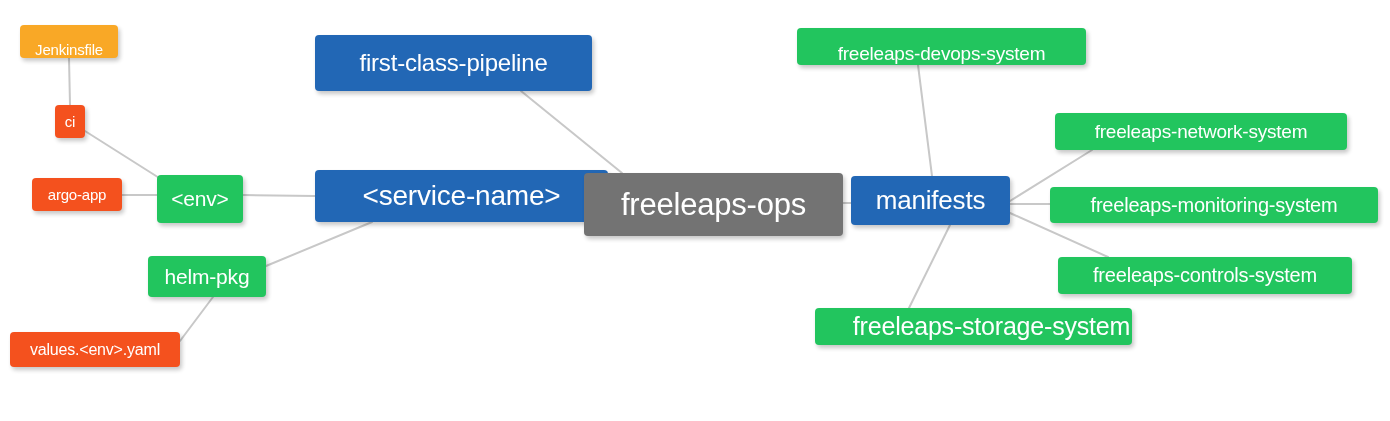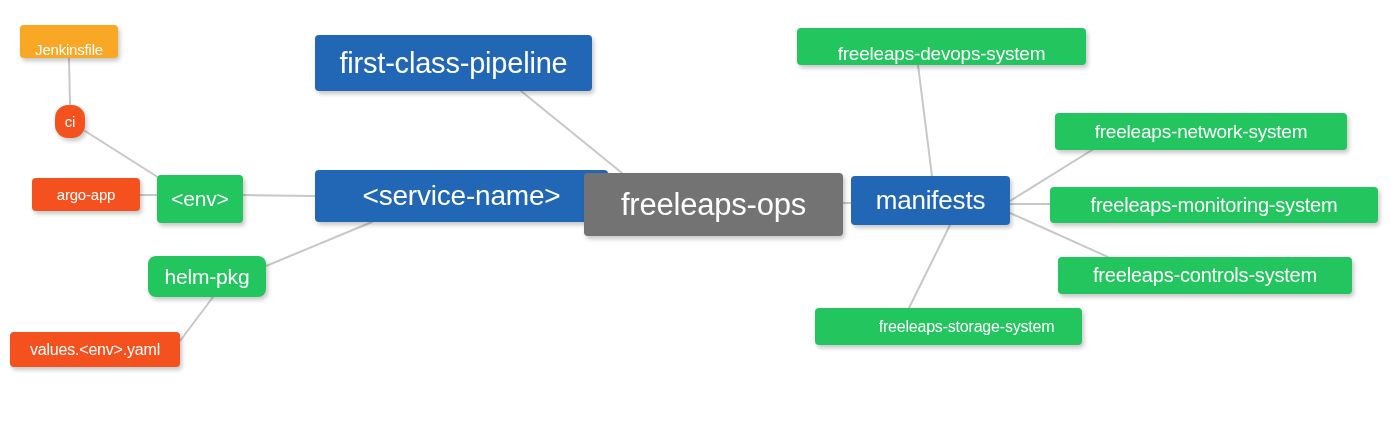--- a/index.html
+++ b/index.html
@@ -63,36 +63,36 @@
       <line x1="932" y1="176" x2="918" y2="65" stroke="#c8c8c8" stroke-width="2" stroke-linecap="round"></line>
       <line x1="1010" y1="201" x2="1092" y2="150" stroke="#c8c8c8" stroke-width="2" stroke-linecap="round"></line>
       <line x1="1010" y1="204" x2="1050" y2="204" stroke="#c8c8c8" stroke-width="2" stroke-linecap="round"></line>
       <line x1="1010" y1="213" x2="1108" y2="257" stroke="#c8c8c8" stroke-width="2" stroke-linecap="round"></line>
       <line x1="950" y1="225" x2="909" y2="308" stroke="#c8c8c8" stroke-width="2" stroke-linecap="round"></line>
     </svg>
   <div id="node-layer">
       <div class="node theme-orange" style="left: 20px; top: 25px; width: 98px; height: 33px; font-size: 15px;">
         <span>Jenkinsfile</span>
       </div>
-      <div class="node theme-red" style="left: 55px; top: 105px; width: 30px; height: 33px; font-size: 15px; border-radius: 13px;">
+      <div class="node theme-red" style="left: 55px; top: 105px; width: 30px; height: 33px; font-size: 15px;">
         <span>ci</span>
       </div>
-      <div class="node theme-red" style="left: 32px; top: 178px; width: 108px; height: 33px; font-size: 15px;">
+      <div class="node theme-red" style="left: 32px; top: 178px; width: 90px; height: 33px; font-size: 15px;">
         <span>argo-app</span>
       </div>
       <div class="node theme-red" style="left: 10px; top: 332px; width: 170px; height: 35px; font-size: 16px; text-align: center;">
         <span>values.&lt;env&gt;.yaml</span>
       </div>
       <div class="node theme-green" style="left: 157px; top: 175px; width: 86px; height: 48px; font-size: 21px;">
         <span>&lt;env&gt;</span>
       </div>
-      <div class="node theme-green" style="left: 148px; top: 256px; width: 118px; height: 41px; font-size: 21px; border-radius: 8px;">
+      <div class="node theme-green" style="left: 148px; top: 256px; width: 118px; height: 41px; font-size: 21px;">
         <span>helm-pkg</span>
       </div>
-      <div class="node theme-blue" style="left: 315px; top: 35px; width: 277px; height: 56px; font-size: 29px;">
+      <div class="node theme-blue" style="left: 315px; top: 35px; width: 277px; height: 56px; font-size: 24px;">
         <span>first-class-pipeline</span>
       </div>
       <div class="node theme-blue" style="left: 315px; top: 170px; width: 293px; height: 52px; font-size: 28px;">
         <span>&lt;service-name&gt;</span>
       </div>
       <div class="node theme-root" style="left: 584px; top: 173px; width: 259px; height: 63px; font-size: 31px;">
         <span>freeleaps-ops</span>
       </div>
       <div class="node theme-blue" style="left: 851px; top: 176px; width: 159px; height: 49px; font-size: 26px; text-align: right;">
         <span>manifests</span>
@@ -102,17 +102,17 @@
       </div>
       <div class="node theme-green" style="left: 1055px; top: 113px; width: 292px; height: 37px; font-size: 19px;">
         <span>freeleaps-network-system</span>
       </div>
       <div class="node theme-green" style="left: 1050px; top: 187px; width: 328px; height: 36px; font-size: 20px;">
         <span>freeleaps-monitoring-system</span>
       </div>
       <div class="node theme-green" style="left: 1058px; top: 257px; width: 294px; height: 37px; font-size: 20px;">
         <span>freeleaps-controls-system</span>
       </div>
-      <div class="node theme-green" style="left: 815px; top: 308px; width: 267px; height: 37px; font-size: 16px; padding-left: 36px;">
+      <div class="node theme-green" style="left: 815px; top: 308px; width: 317px; height: 37px; font-size: 25px; padding-left: 36px;">
         <span>freeleaps-storage-system</span>
       </div>
     </div>
 </div>
 
 </body></html>

